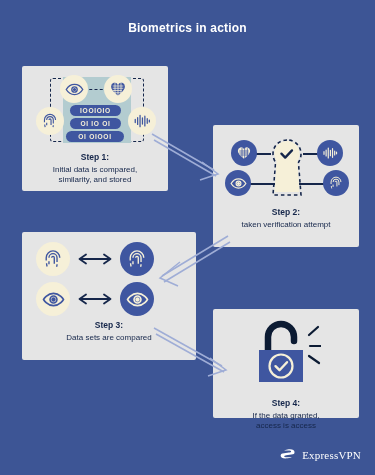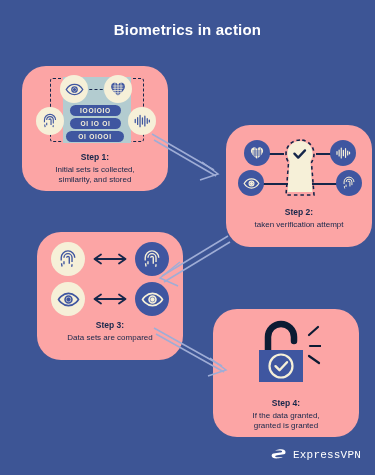--- a/index.html
+++ b/index.html
@@ -9,34 +9,34 @@
     font-family:"Liberation Sans", sans-serif;
     overflow:hidden;
     position:relative;
   }
   #stage{position:absolute;inset:0;}
 
   .title{
     position:absolute;top:21px;left:0;width:375px;
     text-align:center;
     color:#ffffff;
-    font-size:15px;
+    font-size:12px;
     font-weight:bold;
     letter-spacing:.2px;
   }
 
   .card{
     position:absolute;
-    background:#fca5a5;
-    border-radius:24px;
+    background:#e5e5e5;
+    border-radius:2px;
   }
   #card1{left:22px;top:66px;width:146px;height:125px;}
-  #card2{left:226px;top:125px;width:146px;height:122px;}
-  #card3{left:22px;top:232px;width:146px;height:128px;margin-left:15px;}
-  #card4{left:213px;top:309px;width:146px;height:128px;}
+  #card2{left:213px;top:125px;width:146px;height:122px;}
+  #card3{left:22px;top:232px;width:174px;height:128px;}
+  #card4{left:213px;top:309px;width:146px;height:109px;}
 
   .caption{
     position:absolute;left:6px;right:6px;
     text-align:center;
     color:#15264a;
     line-height:1.28;
   }
   .caption .steplabel{font-size:8.5px;font-weight:bold;display:block;margin-bottom:2px;}
   .caption .stepdesc{font-size:8px;display:block;}
 
@@ -84,21 +84,21 @@
   .lock-art{position:absolute;left:42px;top:8px;width:66px;height:70px;}
 
   
   .arrow{position:absolute;z-index:6;pointer-events:none;}
 
   
   .logo{
     position:absolute;right:14px;bottom:12px;
     display:flex;align-items:center;gap:5px;
   }
-  .logo-text{color:#ffffff;font-size:11px;font-family:Liberation Mono, monospace;letter-spacing:.2px;}
+  .logo-text{color:#ffffff;font-size:11px;font-family:Liberation Serif, serif;letter-spacing:.2px;}
 </style>
 </head>
 <body>
 
 <div id="stage">
 
   <div class="title">Biometrics in action</div>
 
   <svg class="arrow" style="left:150px;top:126px;" width="78" height="66" viewBox="0 0 78 66">
     <g fill="none" stroke="#9fadd6" stroke-width="1.5">
@@ -167,21 +167,21 @@
         </svg>
       </div>
 
       <div class="pill" style="left:48px;top:39px;width:51px;height:11px;">IOOIOIO</div>
       <div class="pill" style="left:48px;top:52px;width:51px;height:11px;">OI IO OI</div>
       <div class="pill" style="left:44px;top:65px;width:58px;height:11px;">OI OIOOI</div>
     </div>
 
     <div class="caption" style="top:86px;">
       <span class="steplabel">Step 1:</span>
-      <span class="stepdesc">Initial sets is collected,</span>
+      <span class="stepdesc">Initial data is compared,</span>
       <span class="stepdesc">similarity, and stored</span>
     </div>
   </div>
 
   <div class="card" id="card2">
     <div class="art" style="top:0;height:78px;">
 
       <div class="connector" style="left:42px;top:28px;width:16px;height:1.6px;"></div>
       <div class="connector" style="left:90px;top:28px;width:16px;height:1.6px;"></div>
       <div class="connector" style="left:36px;top:58px;width:26px;height:1.6px;"></div>
@@ -314,21 +314,21 @@
             <path d="M55 29h11"></path>
             <path d="M54 39l10 7"></path>
           </g>
         </svg>
       </div>
     </div>
 
     <div class="caption" style="top:89px;">
       <span class="steplabel">Step 4:</span>
       <span class="stepdesc">If the data granted,</span>
-      <span class="stepdesc">granted is granted</span>
+      <span class="stepdesc">access is access</span>
     </div>
   </div>
 
   <div class="logo">
     <svg width="17" height="17" viewBox="0 0 24 24">
       <path d="M20.5 8.4c0-2.2-2.2-3.9-6.4-3.9-4.9 0-9 2-9 2s3.3-.3 6.6-.3c2.6 0 4 .5 4 1.4 0 .8-1.1 1.3-3 1.6l-9.2 1.4C1.9 11 .9 12.2.9 13.8c0 2.3 2.4 3.9 6.7 3.9 5 0 9.2-2 9.2-2s-3.6.3-6.8.3c-2.7 0-4.1-.5-4.1-1.4 0-.8 1-1.3 3-1.6l9.3-1.4c2-.3 2.3-1.6 2.3-3.2z" fill="#ffffff"></path>
     </svg>
     <span class="logo-text">ExpressVPN</span>
   </div>
 

